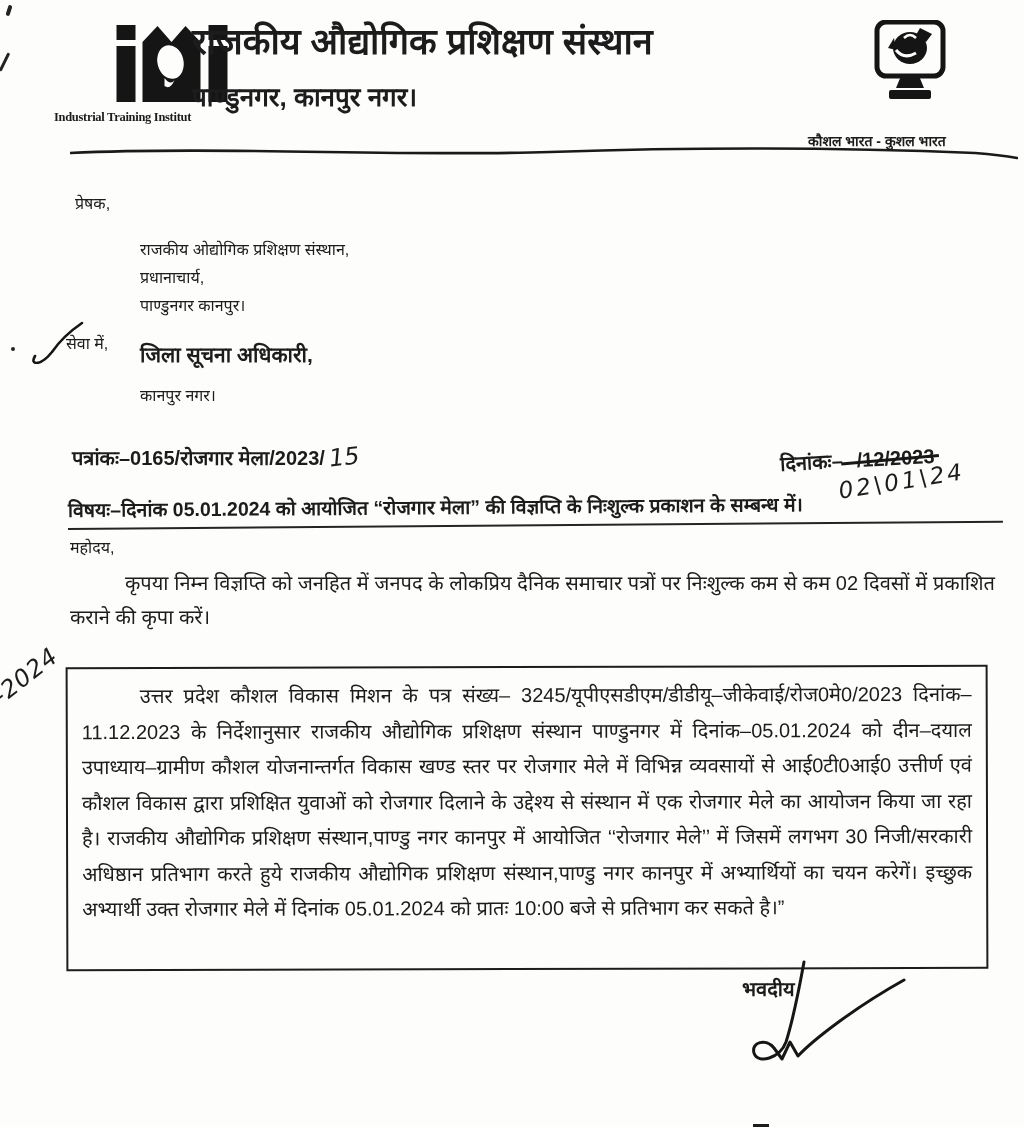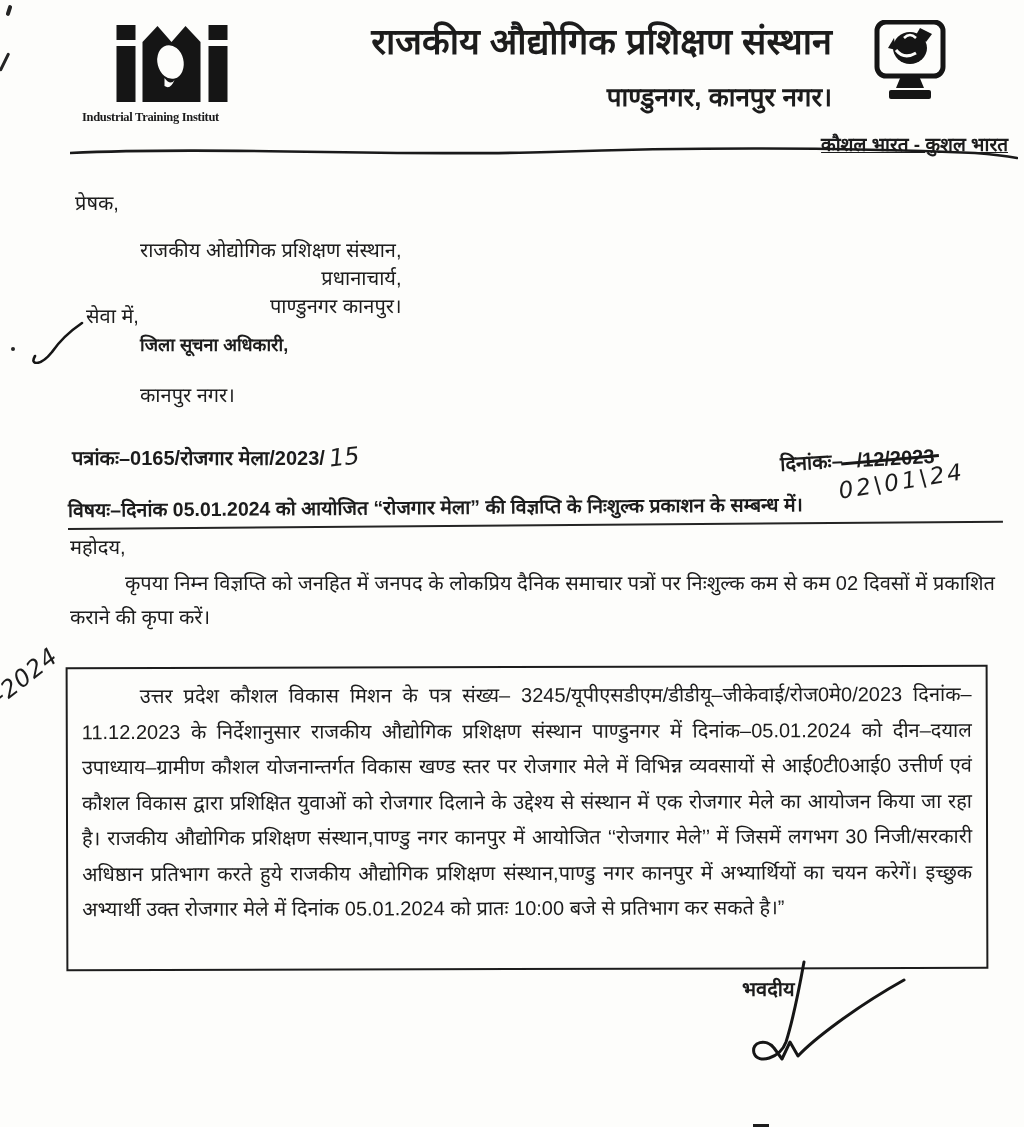--- a/index.html
+++ b/index.html
@@ -2,35 +2,35 @@
 <html><head>
 <meta charset="utf-8">
 <style>
   html,body { margin:0; padding:0; background:#e8e8e8; }
   .page {
     position:relative; width:1024px; height:1127px; margin:0 auto;
     background:#fdfdfb; color:#1c1c1c; overflow:hidden;
     font-family:"Liberation Sans","DejaVu Sans",sans-serif;
   }
   .abs { position:absolute; }
-  .center { text-align:right; }
+  .center { text-align:left; }
 
   
   .inst-title { left:192px; top:16px; width:640px; font-size:36px; font-weight:bold; white-space:nowrap; }
   .inst-subtitle { left:192px; top:78px; width:640px; font-size:26px; font-weight:bold; }
   .iti-caption { left:54px; top:110px; width:165px; font-size:12.5px; font-weight:bold; letter-spacing:-0.3px;font-family:Liberation Serif, serif; }
   .skill-name { left:808px; top:103px; width:200px; font-size:29px; font-weight:bold; letter-spacing:0.5px; }
-  .skill-tag { left:808px; top:131px; width:200px; font-size:19px; font-weight:bold;text-decoration:underline; }
+  .skill-tag { left:808px; top:131px; width:200px; font-size:14px; font-weight:bold; }
 
   
-  .txt { font-size:20px; line-height:27px;text-align:right; }
+  .txt { font-size:16px; line-height:27px; }
   .sender-label { left:75px; top:190px; }
   .sender-lines { left:140px; top:236px; line-height:28px; }
-  .addr-label { left:66px; top:303px;margin-left:20px; }
-  .recip-name { left:140px; top:332px; font-size:18px; font-weight:bold; }
+  .addr-label { left:66px; top:330px; }
+  .recip-name { left:140px; top:340px; font-size:21px; font-weight:bold; }
   .recip-place { left:140px; top:382px; }
 
   .ref-left { left:72px; top:443px; font-size:20px; font-weight:bold; white-space:nowrap; }
   .hand { font-family:"DejaVu Sans",sans-serif; font-style:italic; font-weight:normal; }
   .ref-num-hand { display:inline-block; font-size:24px; transform:rotate(-6deg); margin-left:4px; }
   .date-row { left:780px; top:446px; font-size:20px; font-weight:bold; white-space:nowrap; transform:rotate(-3deg); }
   .strike { position:relative; display:inline-block; margin-left:14px; }
   .strike::after { content:""; position:absolute; left:-16px; right:-4px; top:46%; height:2.5px; background:#181818; transform:rotate(-2deg); }
   .date-hand { left:838px; top:468px; font-size:23px; letter-spacing:3px; transform:rotate(-9deg); white-space:nowrap; }
 

